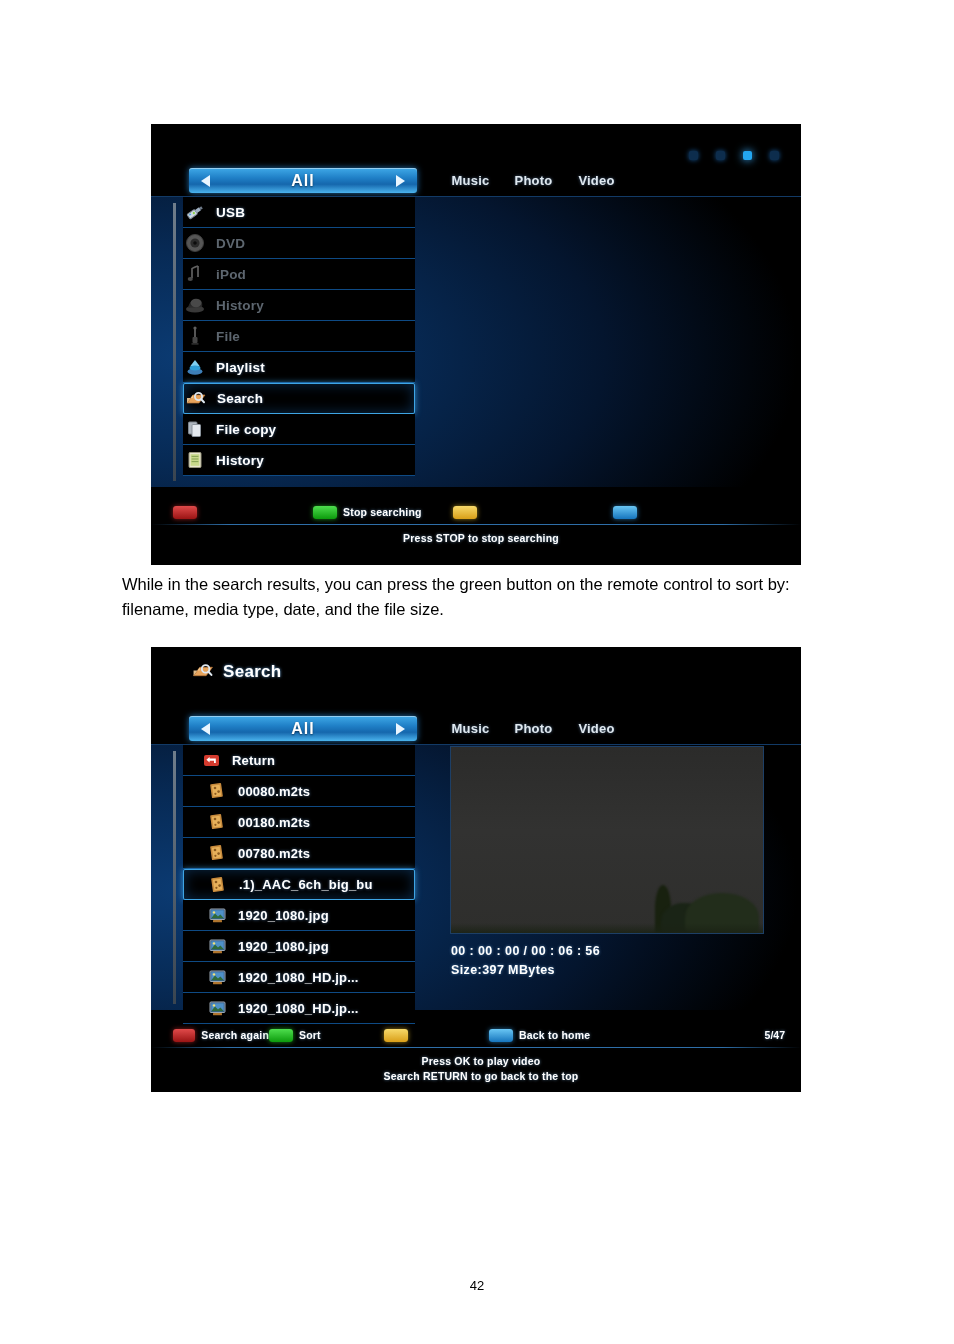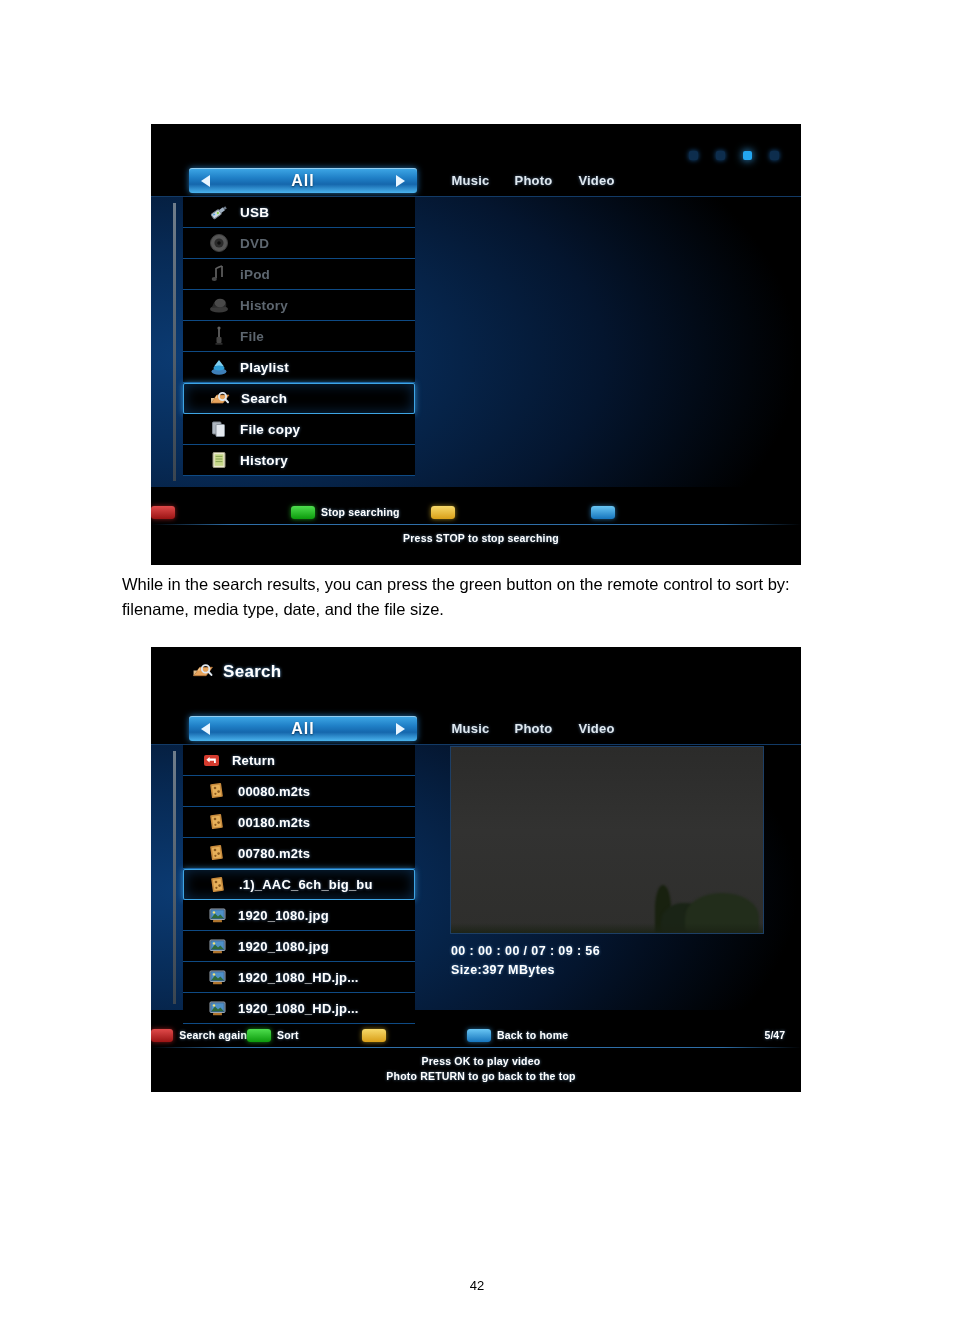--- a/index.html
+++ b/index.html
@@ -182,21 +182,21 @@
     left: 32px;
     top: 0;
     width: 232px;
   }
 
   .menu-item {
     position: relative;
     height: 31px;
     display: flex;
     align-items: center;
-    padding-left: 24px;
+    padding-left: 0;
     box-sizing: border-box;
     background: #000;
     border-bottom: 1px solid #0e4a84;
   }
   .menu-item .mi-icon {
     width: 24px;
     height: 22px;
     margin-right: 9px;
     flex: 0 0 auto;
     display: flex;
@@ -268,20 +268,21 @@
   }
 
   
   .key-bar {
     position: absolute;
     left: 0; right: 0;
     bottom: 42px;
     height: 22px;
     display: flex;
     align-items: center;
+    padding-left: 22px;
     box-sizing: border-box;
   }
   #shot2 .key-bar { bottom: 46px; }
 
   .key {
     display: flex;
     align-items: center;
     gap: 6px;
   }
   .key .chip {
@@ -670,21 +671,21 @@
         </div>
 
         <div class="preview">
           <div class="preview-thumb">
             <div class="tree-c"></div>
             <div class="tree-b"></div>
             <div class="tree-a"></div>
             <div class="ground"></div>
           </div>
           <div class="preview-meta">
-            <div>00 : 00 : 00  / 07 : 09 : 56</div>
+            <div>00 : 00 : 00  / 00 : 06 : 56</div>
             <div>Size:397 MBytes</div>
           </div>
         </div>
       </div>
 
       <div class="key-divider"></div>
 
       <div class="key-bar">
         <div class="key" style="width:96px">
           <span class="chip red"></span>
@@ -700,21 +701,21 @@
         </div>
         <div class="key">
           <span class="chip blue"></span>
           <span class="ktext">Back to home</span>
         </div>
         <div class="key-counter">5/47</div>
       </div>
 
       <div class="hint-bar">
         <div class="hint-line">Press OK to play video</div>
-        <div class="hint-line">Photo RETURN to go back to the top</div>
+        <div class="hint-line">Search RETURN to go back to the top</div>
       </div>
 
     </div>
   </div>
 
   <div class="page-number">42</div>
 
 </div>
 
 </body></html>

